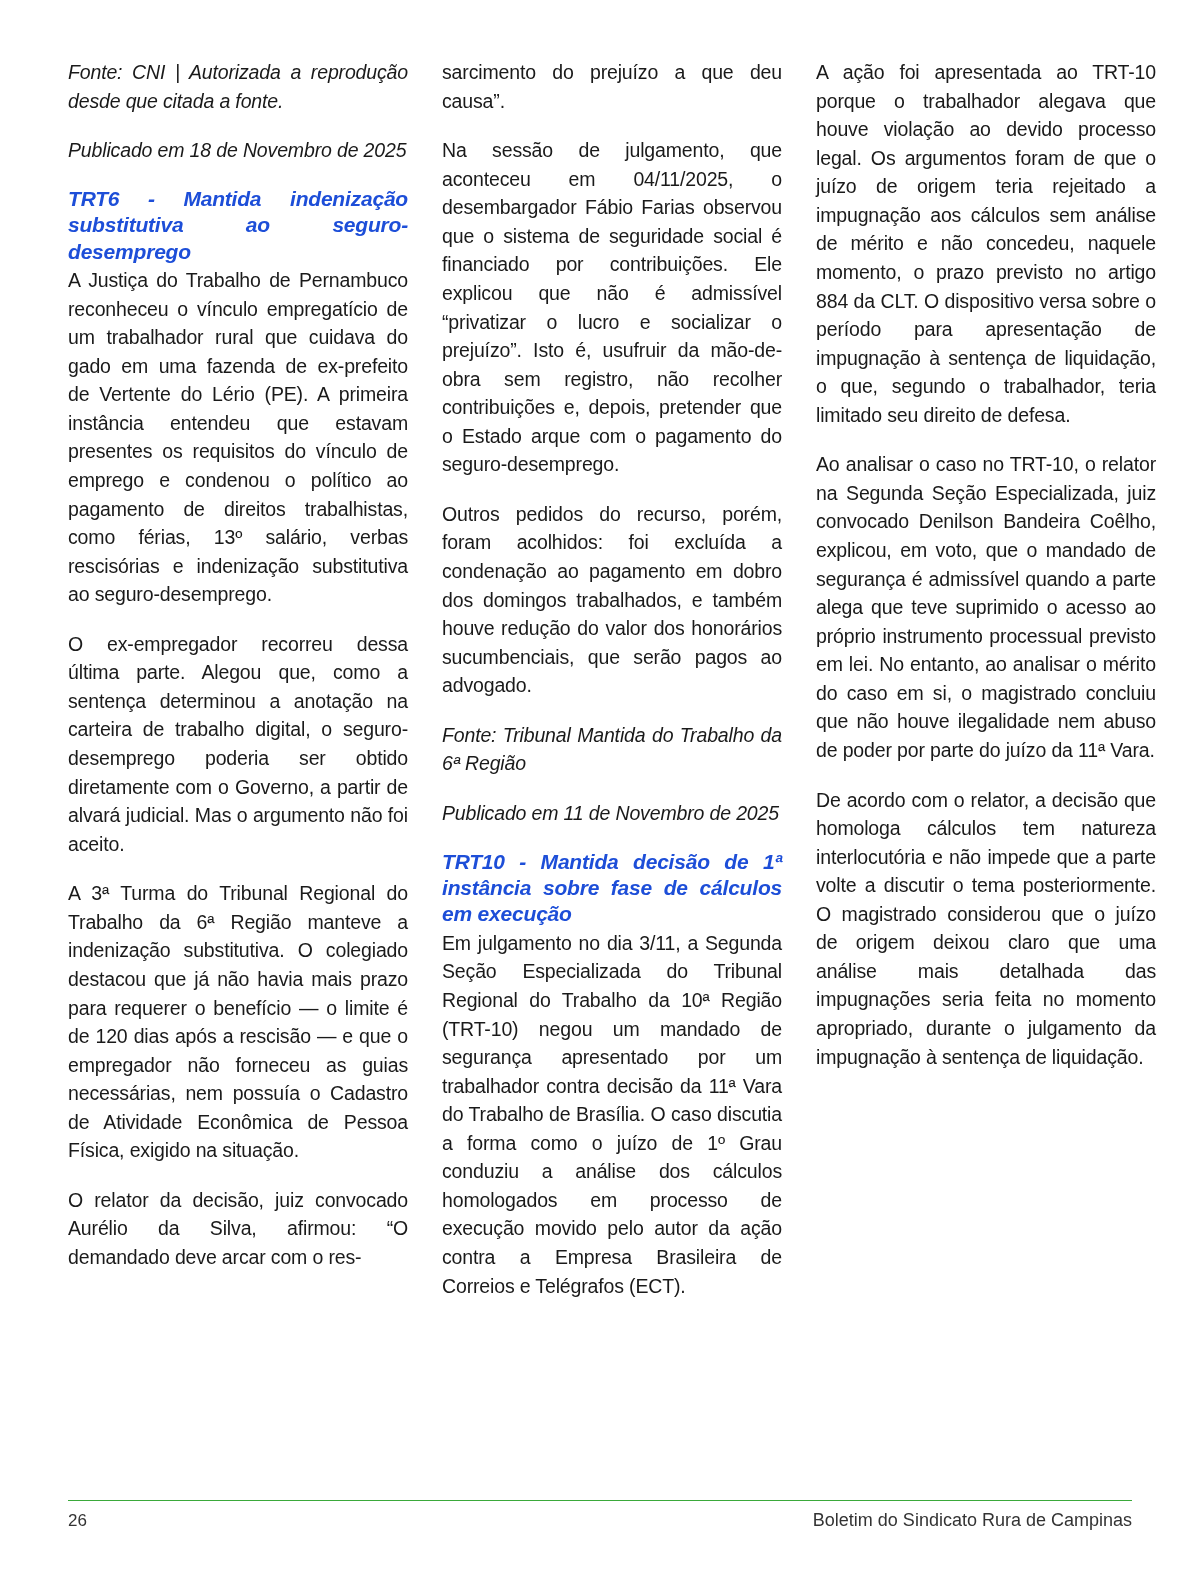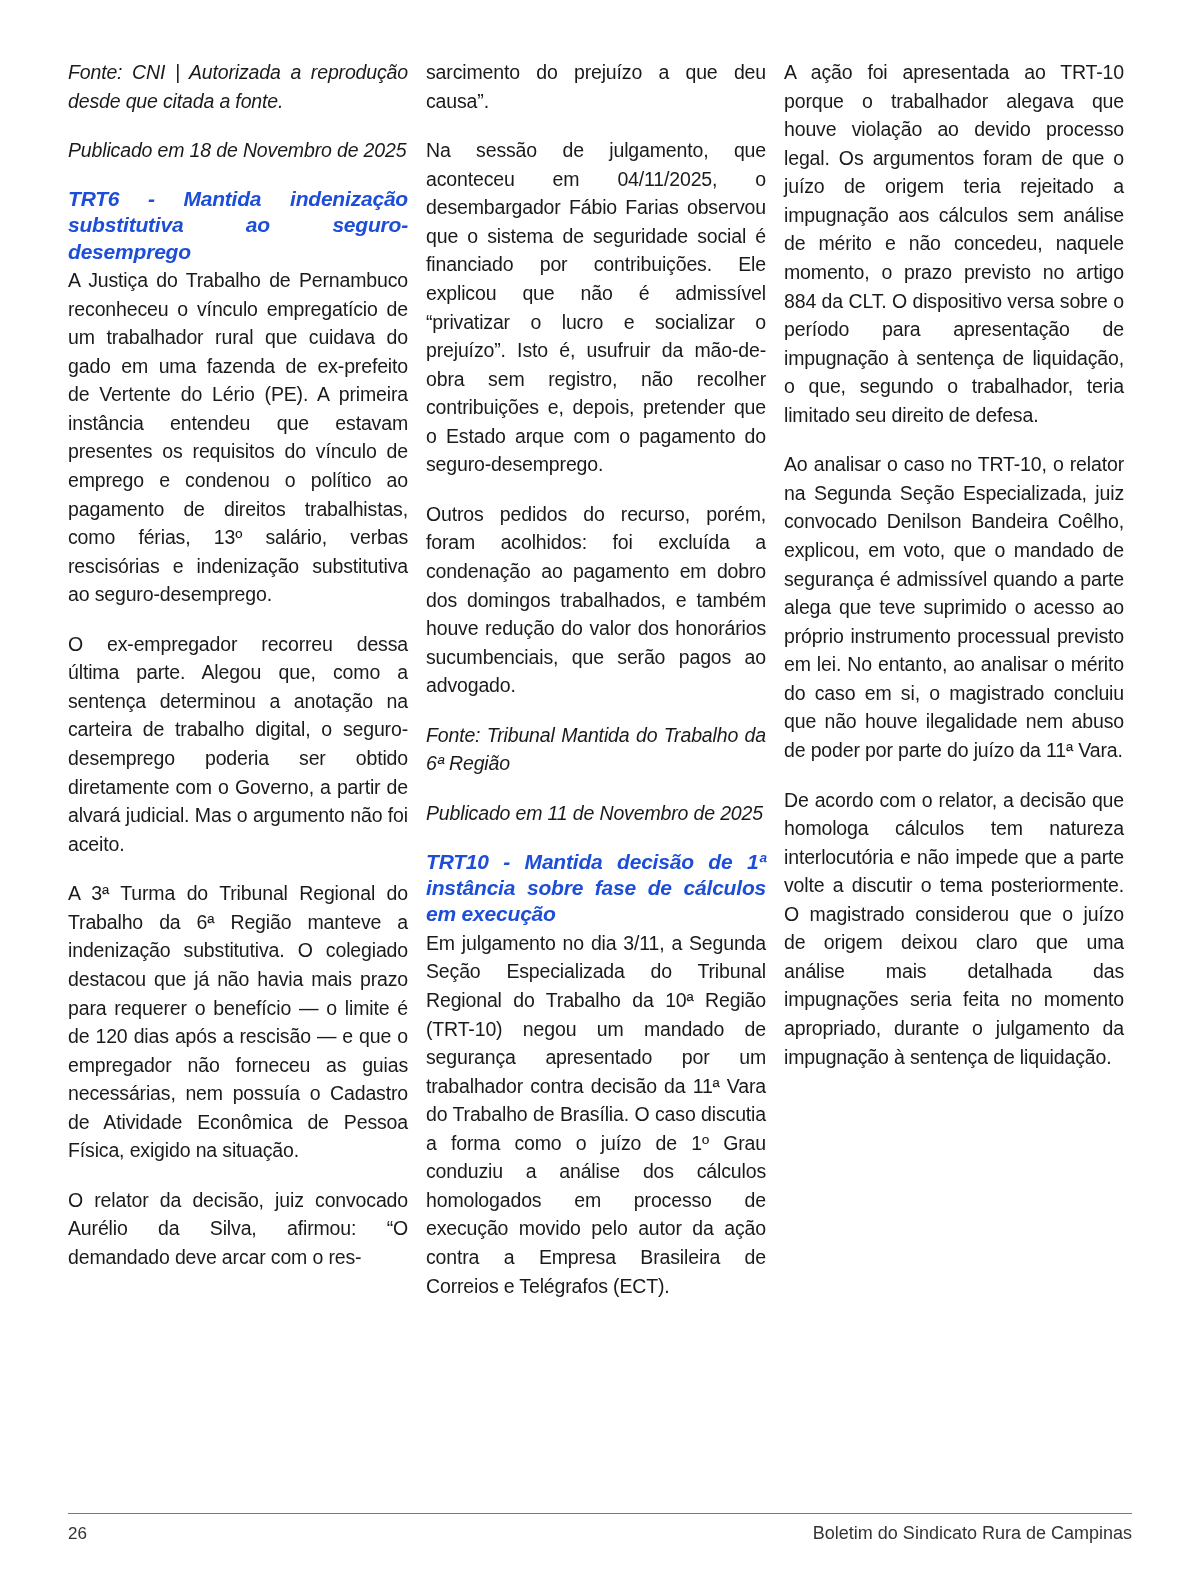--- a/index.html
+++ b/index.html
@@ -18,21 +18,21 @@
   .page {
     position: absolute;
     top: 0; left: 0;
     width: 1200px;
     height: 1581px;
     box-sizing: border-box;
     padding: 58px 68px 0 68px;
   }
   .columns {
     display: flex;
-    gap: 18px;
+    gap: 34px;
     height: 1400px;
   }
   .col {
     width: 340px;
     flex: 0 0 340px;
   }
   p {
     margin: 0 0 21px 0;
     font-size: 19.5px;
     line-height: 1.465;
@@ -56,21 +56,21 @@
     text-align: justify;
     letter-spacing: -0.2px;
   }
   h2.sub {
     margin-top: 16px;
   }
   .footer {
     position: absolute;
     left: 68px;
     right: 68px;
-    bottom: 28px;
+    bottom: 41px;
     height: 40px;
   }
   .footer-rule {
     border-top: 1.6px solid #3aa93a;
     width: 100%;
     margin-bottom: 9px;
   }
   .footer-row {
     display: flex;
     justify-content: space-between;

